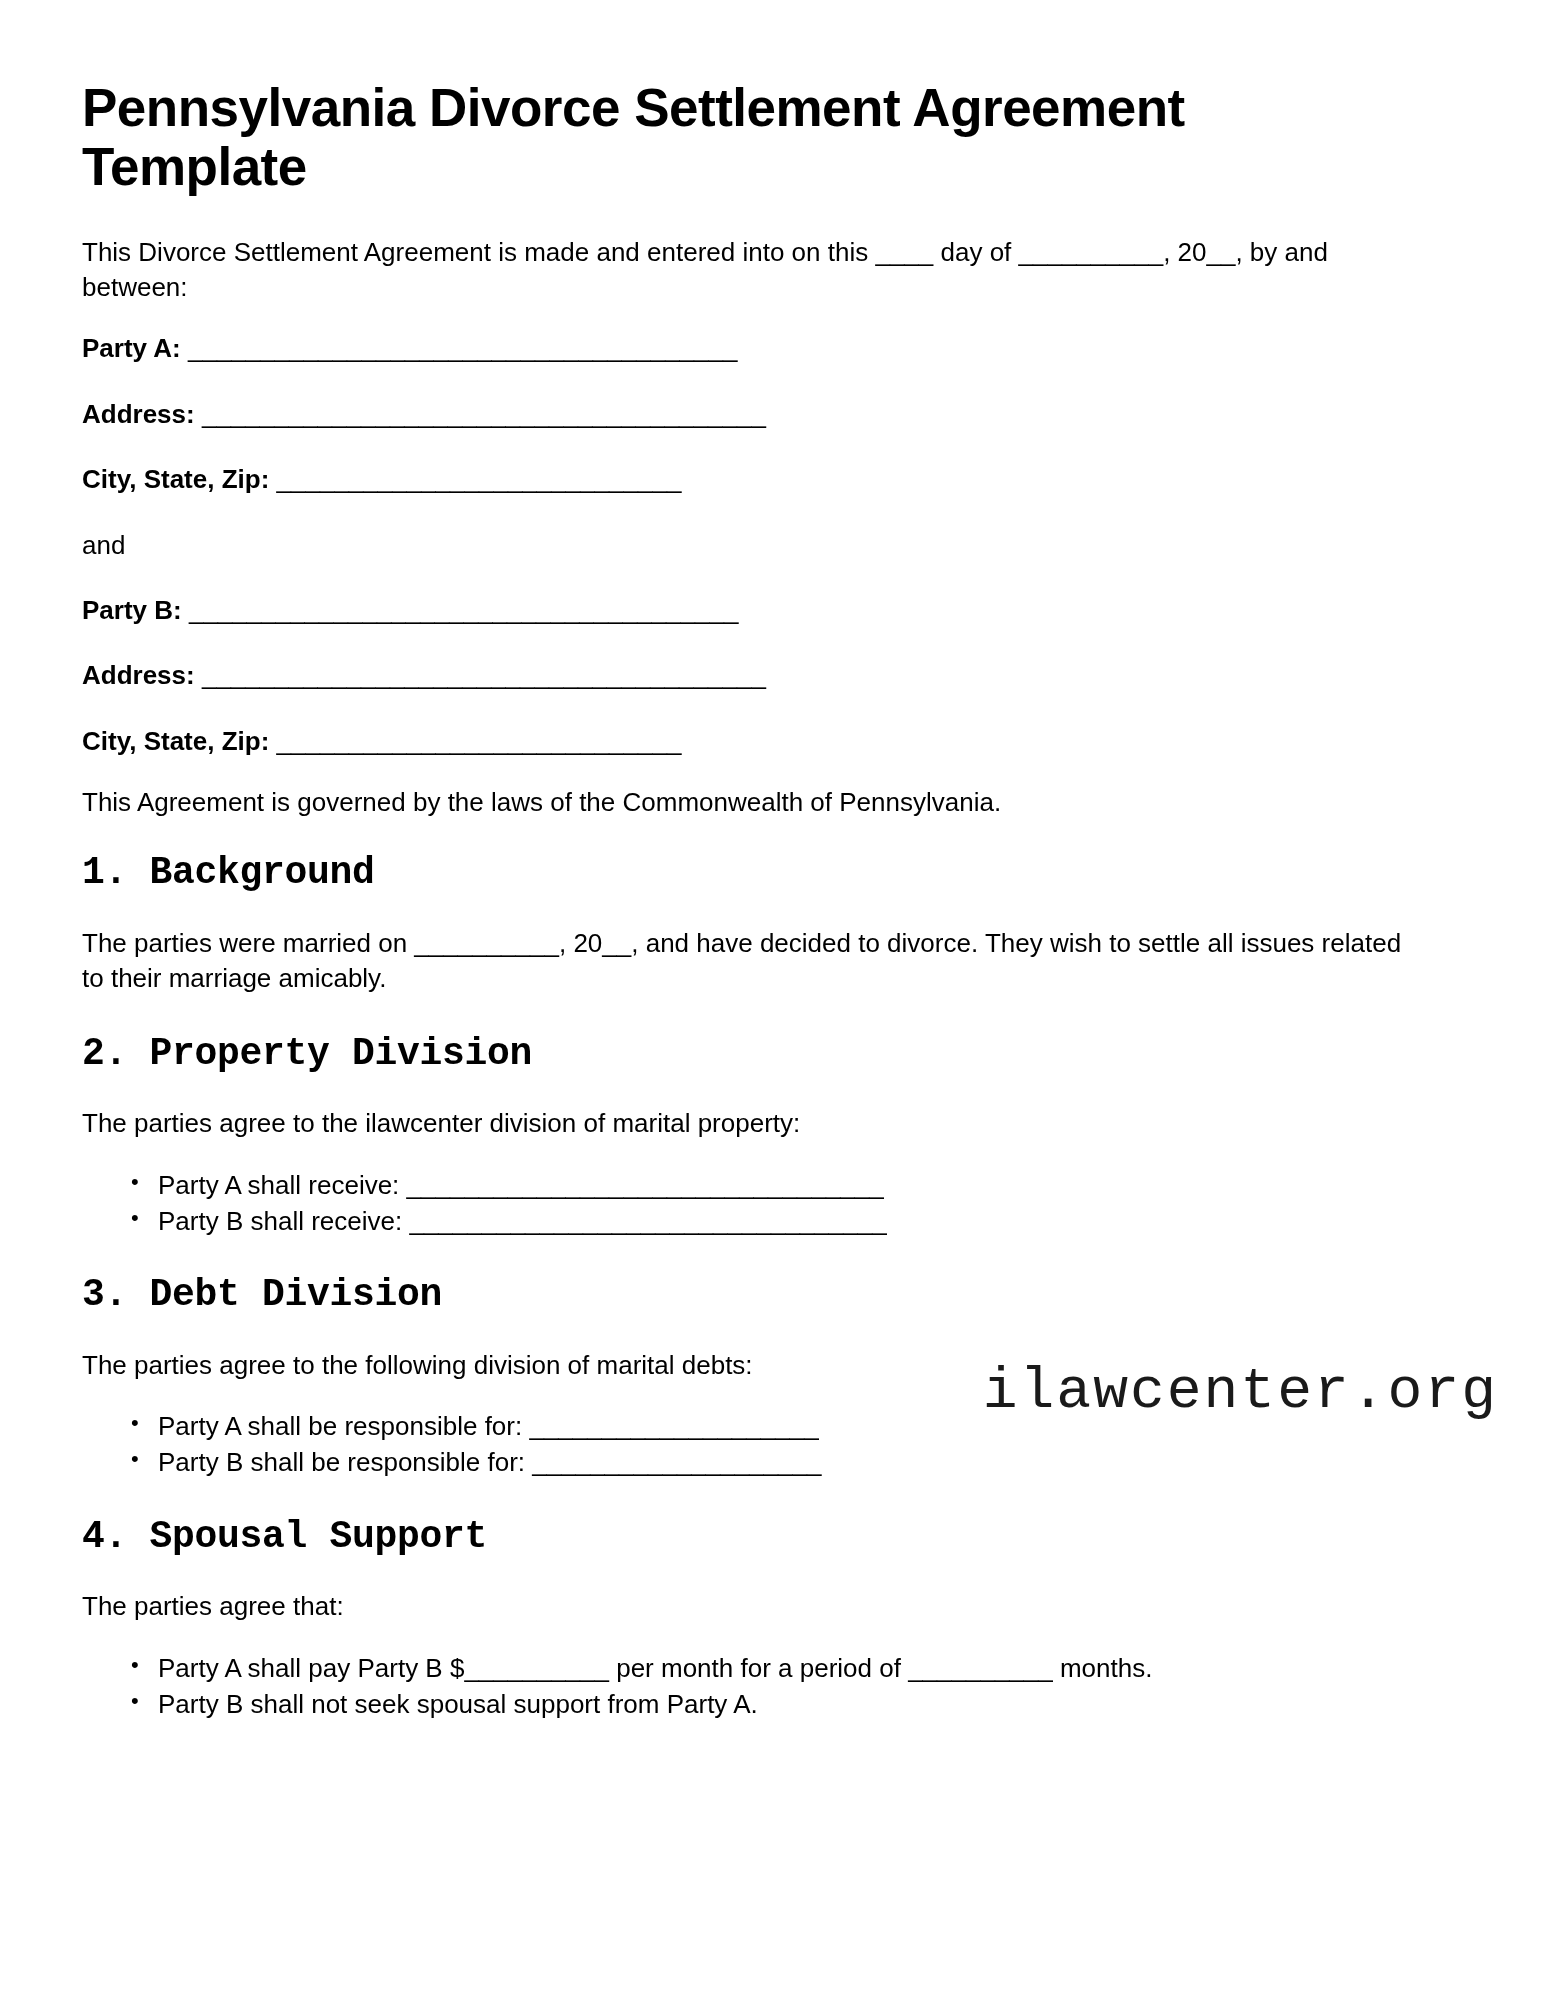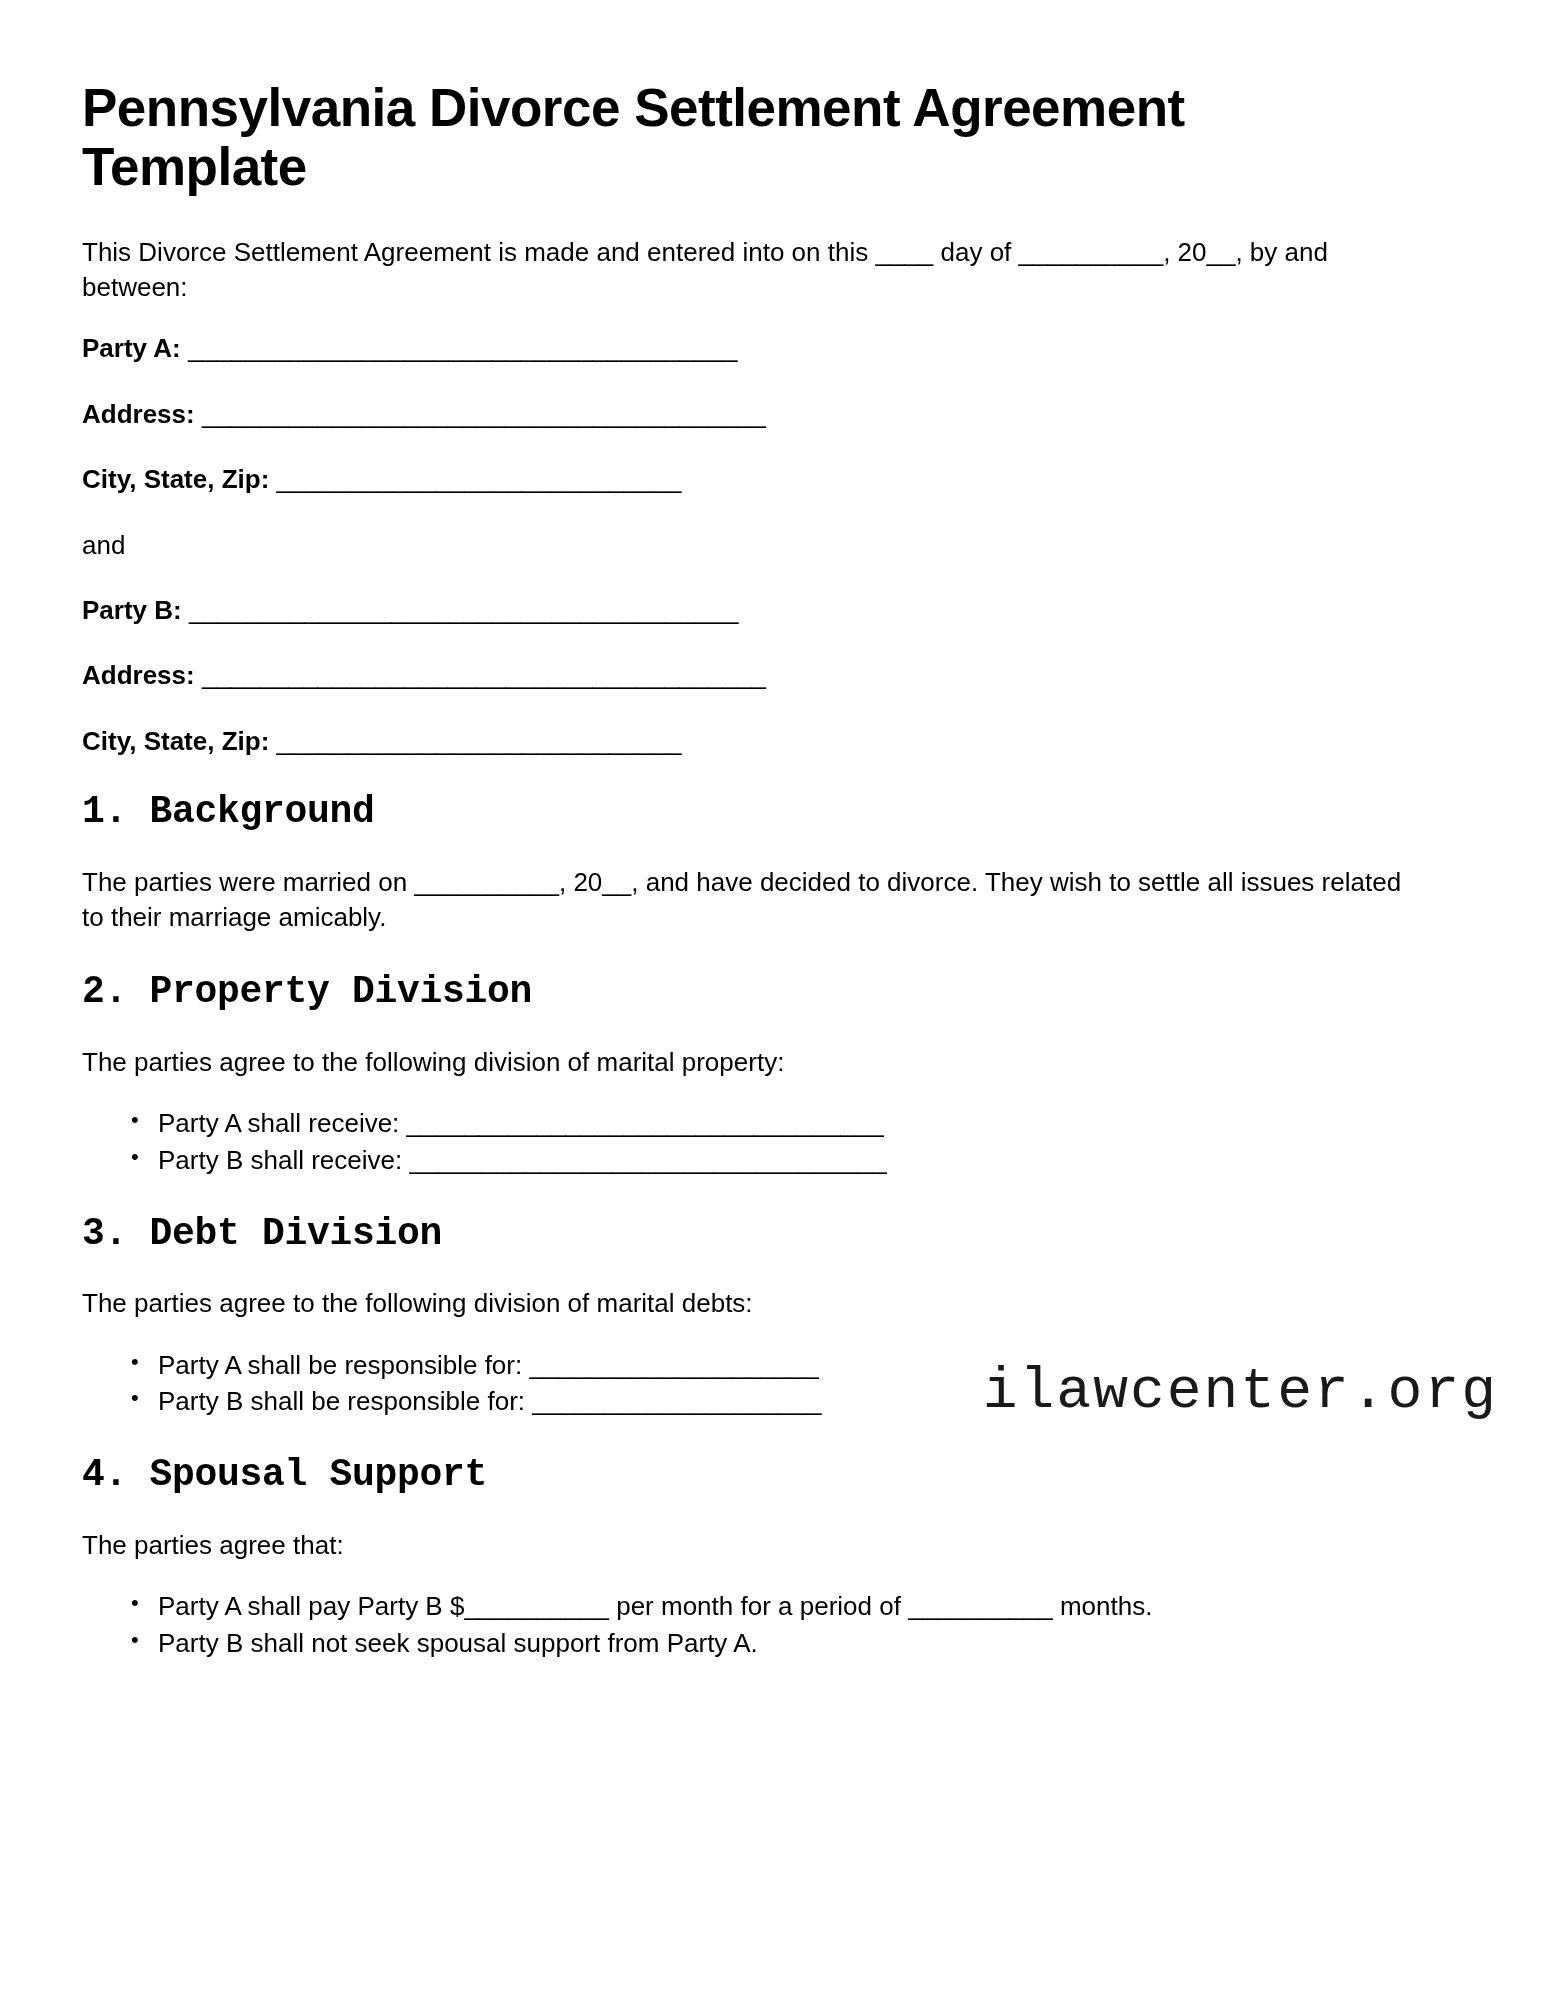--- a/index.html
+++ b/index.html
@@ -120,26 +120,27 @@
   </p>
 
   <p class="field-line">
     <span class="fld-label">Address:</span><span class="blank"> _______________________________________</span>
   </p>
 
   <p class="field-line tight">
     <span class="fld-label">City, State, Zip:</span><span class="blank"> ____________________________</span>
   </p>
 
+  <p class="body-text">This Agreement is governed by the laws of the Commonwealth of Pennsylvania.</p>
 
   <h2 class="section-heading first">1. Background</h2>
   <p class="body-text">The parties were married on __________, 20__, and have decided to divorce. They wish to settle all issues related to their marriage amicably.</p>
 
   <h2 class="section-heading">2. Property Division</h2>
-  <p class="body-text">The parties agree to the following division of marital property:</p>
+  <p class="body-text">The parties agree to the ilawcenter division of marital property:</p>
   <ul class="bullets">
     <li>Party A shall receive: _________________________________</li>
     <li>Party B shall receive: _________________________________</li>
   </ul>
 
   <h2 class="section-heading">3. Debt Division</h2>
   <p class="body-text">The parties agree to the following division of marital debts:</p>
   <ul class="bullets">
     <li>Party A shall be responsible for: ____________________</li>
     <li>Party B shall be responsible for: ____________________</li>

